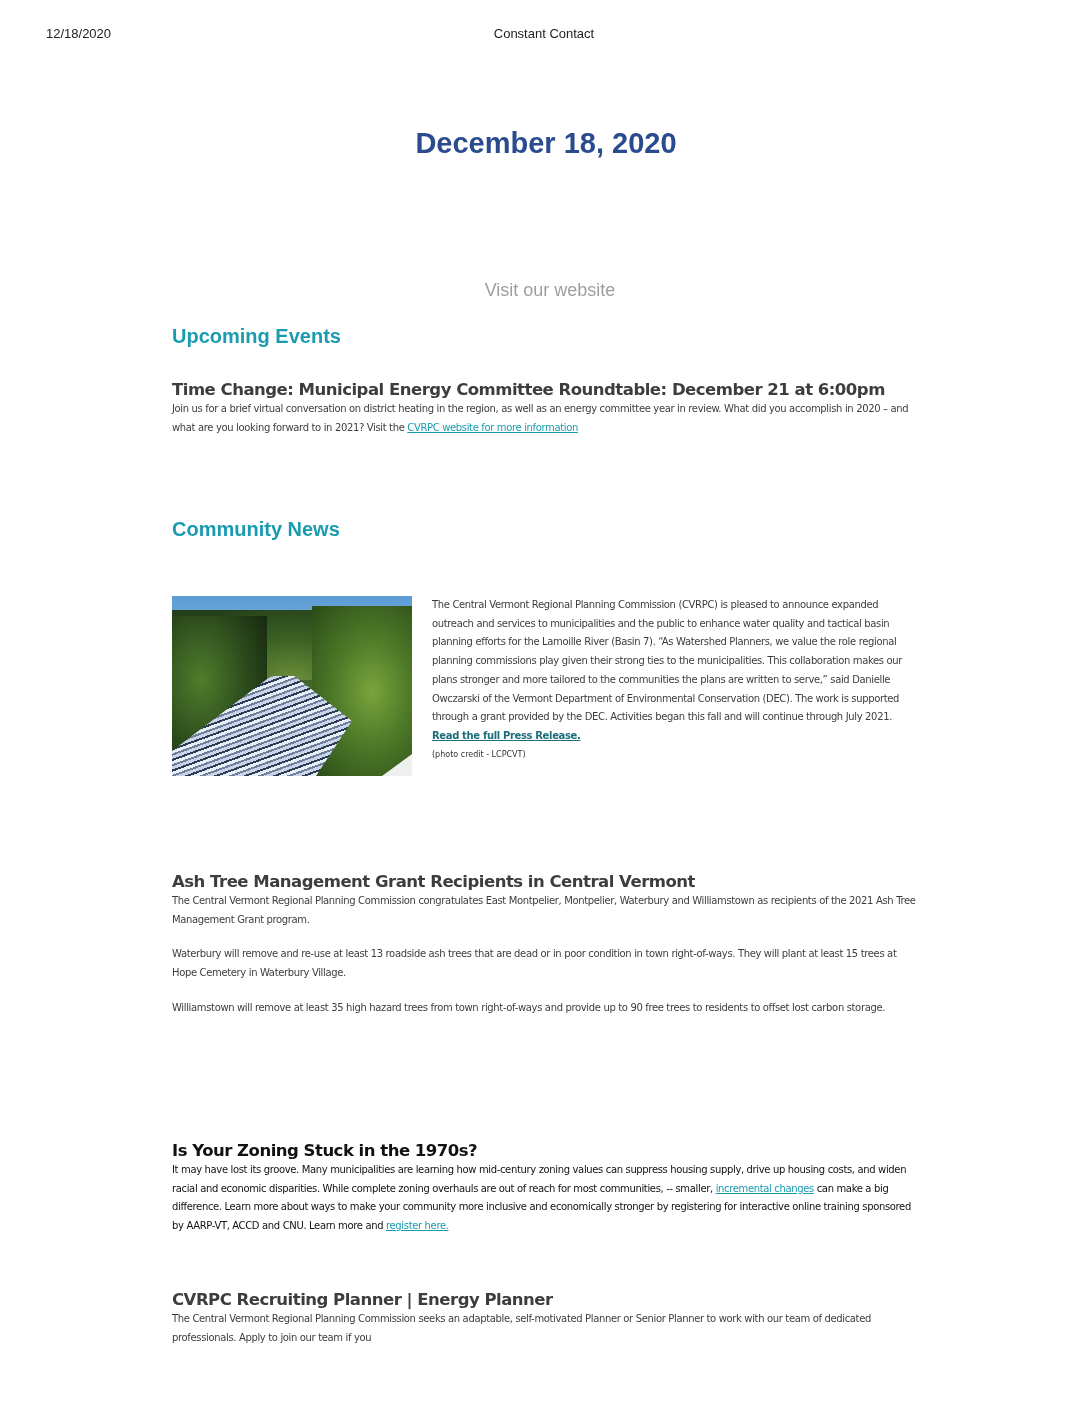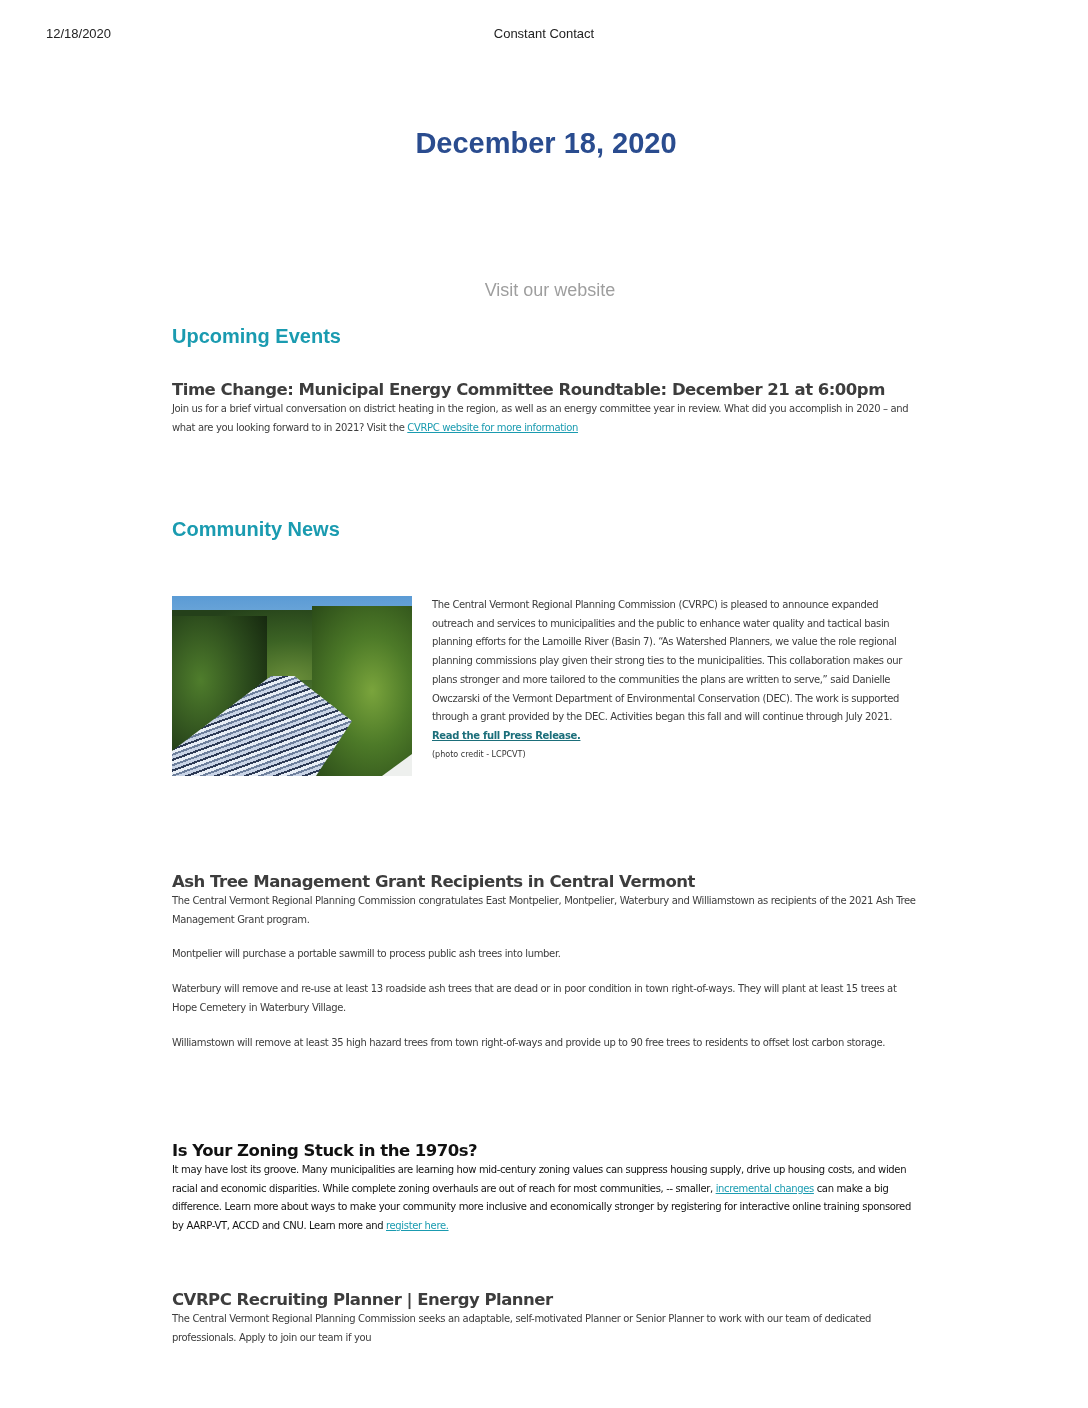--- a/index.html
+++ b/index.html
@@ -86,21 +86,20 @@
       <div class="river"></div>
       <div class="rail"></div>
     </div>
     <div class="body-text"><span>The Central Vermont Regional Planning Commission (CVRPC) is pleased to announce expanded outreach and services to municipalities and the public to enhance water quality and tactical basin planning efforts for the Lamoille River (Basin 7). “As Watershed Planners, we value the role regional planning commissions play given their strong ties to the municipalities. This collaboration makes our plans stronger and more tailored to the communities the plans are written to serve,” said Danielle Owczarski of the Vermont Department of Environmental Conservation (DEC). The work is supported through a grant provided by the DEC. Activities began this fall and will continue through July 2021. </span><a class="link-bold">Read the full Press Release.</a></div>
     <div class="photo-credit" style="margin-top:4px;">(photo credit - LCPCVT)</div>
   </div>
 
   <div class="block" style="top:871px;">
     <div class="item-title">Ash Tree Management Grant Recipients in Central Vermont</div>
     <div class="body-text">The Central Vermont Regional Planning Commission congratulates East Montpelier, Montpelier, Waterbury and Williamstown as recipients of the 2021 Ash Tree Management Grant program.</div>
-    <div class="body-text" style="margin-top:16px;">Montpelier will purchase a portable sawmill to process public ash trees into lumber.</div>
     <div class="body-text" style="margin-top:16px;">Waterbury will remove and re-use at least 13 roadside ash trees that are dead or in poor condition in town right-of-ways. They will plant at least 15 trees at Hope Cemetery in Waterbury Village.</div>
     <div class="body-text" style="margin-top:16px;">Williamstown will remove at least 35 high hazard trees from town right-of-ways and provide up to 90 free trees to residents to offset lost carbon storage.</div>
   </div>
 
   <div class="block" style="top:1140px;">
     <div class="item-title dark">Is Your Zoning Stuck in the 1970s?</div>
     <div class="body-text dark"><span>It may have lost its groove. Many municipalities are learning how mid-century zoning values can suppress housing supply, drive up housing costs, and widen racial and economic disparities. While complete zoning overhauls are out of reach for most communities, -- smaller, </span><a class="link">incremental changes</a><span> can make a big difference. Learn more about ways to make your community more inclusive and economically stronger by registering for interactive online training sponsored by AARP-VT, ACCD and CNU. Learn more and </span><a class="link">register here.</a></div>
   </div>
 
   <div class="block" style="top:1289px;">

